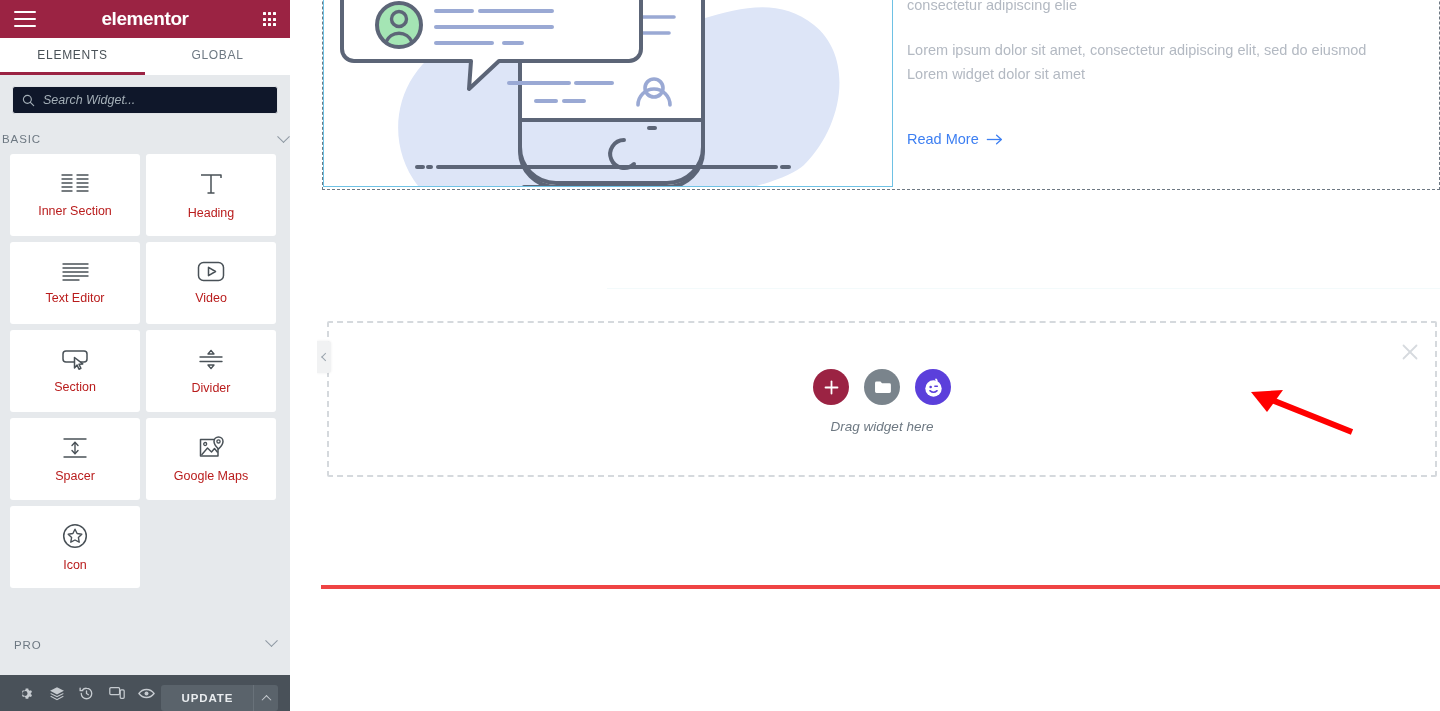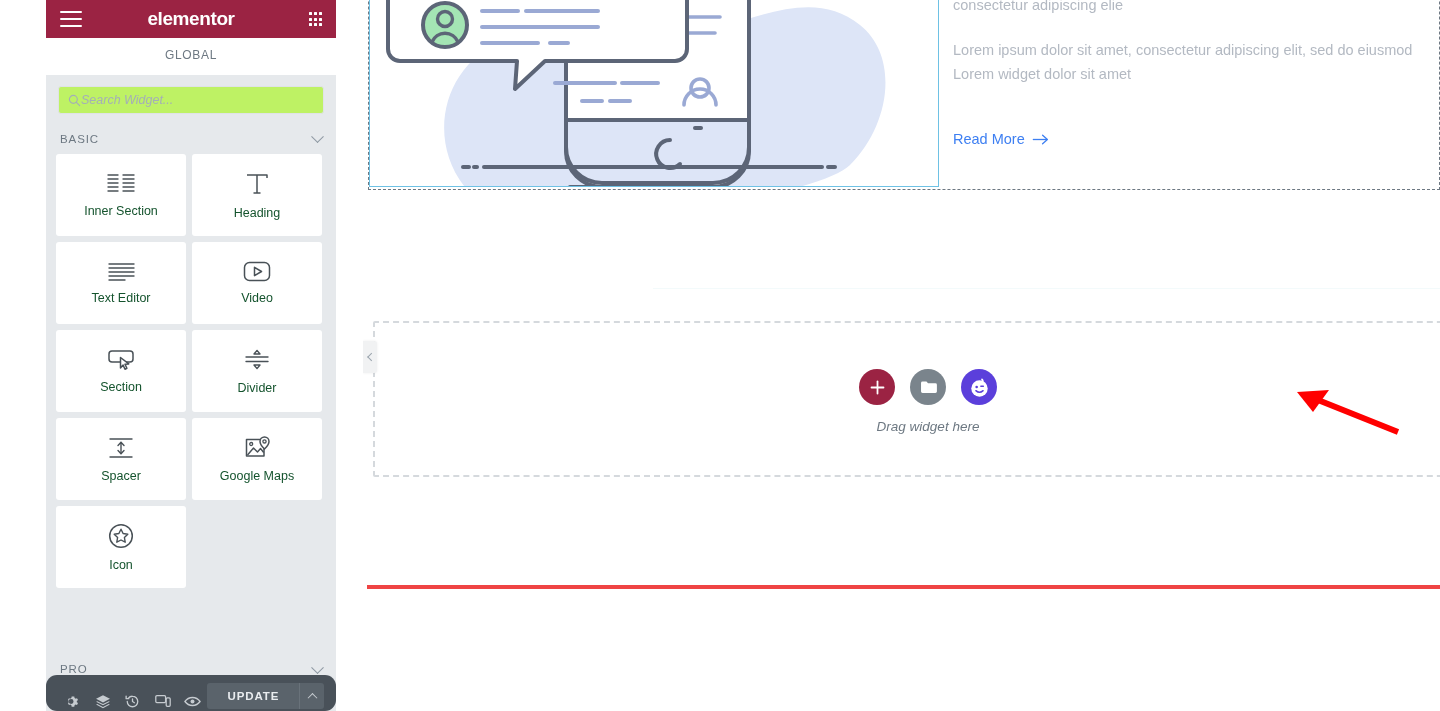--- a/index.html
+++ b/index.html
@@ -5,21 +5,21 @@
   * { margin:0; padding:0; box-sizing:border-box; }
   html,body { width:1440px; height:711px; overflow:hidden; }
   body {
     font-family:"Liberation Sans", sans-serif;
     background:#ffffff;
     -webkit-font-smoothing:antialiased;
   }
   .app { position:relative; width:1440px; height:711px; display:flex; }
 
   
-  .panel { width:290px; height:711px; background:#e6e9ec; position:relative; display:flex; flex-direction:column; flex:0 0 290px;margin-left:46px; }
+  .panel { width:290px; height:711px; background:#e6e9ec; position:relative; display:flex; flex-direction:column; flex:0 0 290px; }
 
   .panel-header {
     height:38px; background:#9b2343; display:flex; align-items:center;
     padding:0 14px; justify-content:space-between; flex:0 0 38px;
   }
   .burger { width:22px; height:16px; display:flex; flex-direction:column; justify-content:space-between; cursor:pointer; }
   .burger span { display:block; height:2.2px; background:#fff; border-radius:1px; }
   .brand { color:#fff; font-size:19px; font-weight:700; letter-spacing:-0.4px; position:absolute; left:50%; transform:translateX(-50%); }
   .grid-icon { display:grid; grid-template-columns:repeat(3,3px); grid-template-rows:repeat(3,3px); gap:2.2px; cursor:pointer; }
   .grid-icon i { display:block; width:3px; height:3px; background:#fff; border-radius:0.5px; }
@@ -28,58 +28,58 @@
   .tab {
     flex:1; display:flex; align-items:center; justify-content:center;
     font-size:12px; color:#6d7882; letter-spacing:0.7px; cursor:pointer;
     background:#f1f2f3; border-bottom:3px solid transparent; position:relative;
   }
   .tab.active { background:#fff; color:#495157; border-bottom-color:#9b2343; }
   .tab:not(.active){ background:#fff; }
 
   .search-wrap { padding:11px 12px 10px; background:#e6e9ec; flex:0 0 auto; }
   .search-box {
-    height:28px; background:#bef264; border:1px solid #e0e3e6; border-radius:3px;
-    display:flex; align-items:center; padding:0 9px; 
+    height:28px; background:#0f172a; border:1px solid #e0e3e6; border-radius:3px;
+    display:flex; align-items:center; padding:0 9px; gap:8px;
   }
   .search-box svg { flex:0 0 auto; }
   .search-box input {
     border:none; outline:none; background:transparent; width:100%;
     font-family:"Liberation Sans", sans-serif; font-size:12.5px; color:#6d7882;
     font-style:italic;
   }
   .search-box input::placeholder { color:#a4afb7; font-style:italic; }
 
   .cat-head {
     height:30px; display:flex; align-items:center; justify-content:space-between;
-    padding:0 14px; font-size:11.5px; letter-spacing:0.9px; color:#6d7882; cursor:pointer;
+    padding:0 2px; font-size:11.5px; letter-spacing:0.9px; color:#6d7882; cursor:pointer;
     background:#e6e9ec;
   }
   .chev { width:9px; height:9px; border-right:1.6px solid #8f99a3; border-bottom:1.6px solid #8f99a3; transform:rotate(45deg) translate(-2px,-2px); }
 
   .widget-grid { display:flex; flex-wrap:wrap; gap:6px; padding:0 10px; background:#e6e9ec; }
   .widget {
     width:130px; height:82px; background:#fff; border-radius:3px;
     display:flex; flex-direction:column; align-items:center; justify-content:center;
     gap:9px; cursor:pointer;
   }
-  .widget .wlabel { font-size:12.5px; color:#14532d; }
+  .widget .wlabel { font-size:12.5px; color:#b91c1c; }
   .widget svg { display:block; }
 
   .scroll-area { flex:1 1 auto; overflow:hidden; background:#e6e9ec; }
 
   .pro-head {
-    height:36px; display:flex; align-items:flex-end; justify-content:space-between;
+    height:36px; display:flex; align-items:flex-start; justify-content:space-between;
     padding:0 14px; font-size:11.5px; letter-spacing:0.9px; color:#6d7882; cursor:pointer;
     background:#e6e9ec; flex:0 0 36px;
   }
 
   .panel-footer {
-    height:36px; background:#4b5563; display:flex; align-items:flex-start;
-    padding:8px 12px; gap:0; flex:0 0 36px; background:#495159;border-radius:11px;
+    height:36px; background:#4b5563; display:flex; align-items:flex-end;
+    padding:0 12px; gap:0; flex:0 0 36px; background:#495159;
   }
   .foot-icon { width:34px; height:36px; display:flex; align-items:center; justify-content:center; cursor:pointer; }
   .update-btn {
     margin-left:auto; height:26px; background:#5a636b; color:#e9ecef;
     border-radius:3px 0 0 3px; display:flex; align-items:center; padding:0 20px;
     font-size:11.5px; font-weight:700; letter-spacing:0.9px; cursor:pointer; border:none;
     font-family:"Liberation Sans", sans-serif;
   }
   .update-caret {
     height:26px; width:28px; background:#5a636b; border-radius:0 3px 3px 0;
@@ -177,20 +177,21 @@
           <i></i>
           <i></i>
           <i></i>
           <i></i>
           <i></i>
           <i></i>
       </div>
     </div>
 
     <div class="tabs">
+      <div class="tab active">ELEMENTS</div>
       <div class="tab">GLOBAL</div>
     </div>
 
     <div class="search-wrap">
       <div class="search-box">
         <svg width="13" height="13" viewBox="0 0 16 16">
           <circle cx="6.6" cy="6.6" r="4.9" fill="none" stroke="#a4afb7" stroke-width="1.4"></circle>
           <line x1="10.3" y1="10.3" x2="14.4" y2="14.4" stroke="#a4afb7" stroke-width="1.4" stroke-linecap="round"></line>
         </svg>
         <input type="text" placeholder="Search Widget..." style="">

